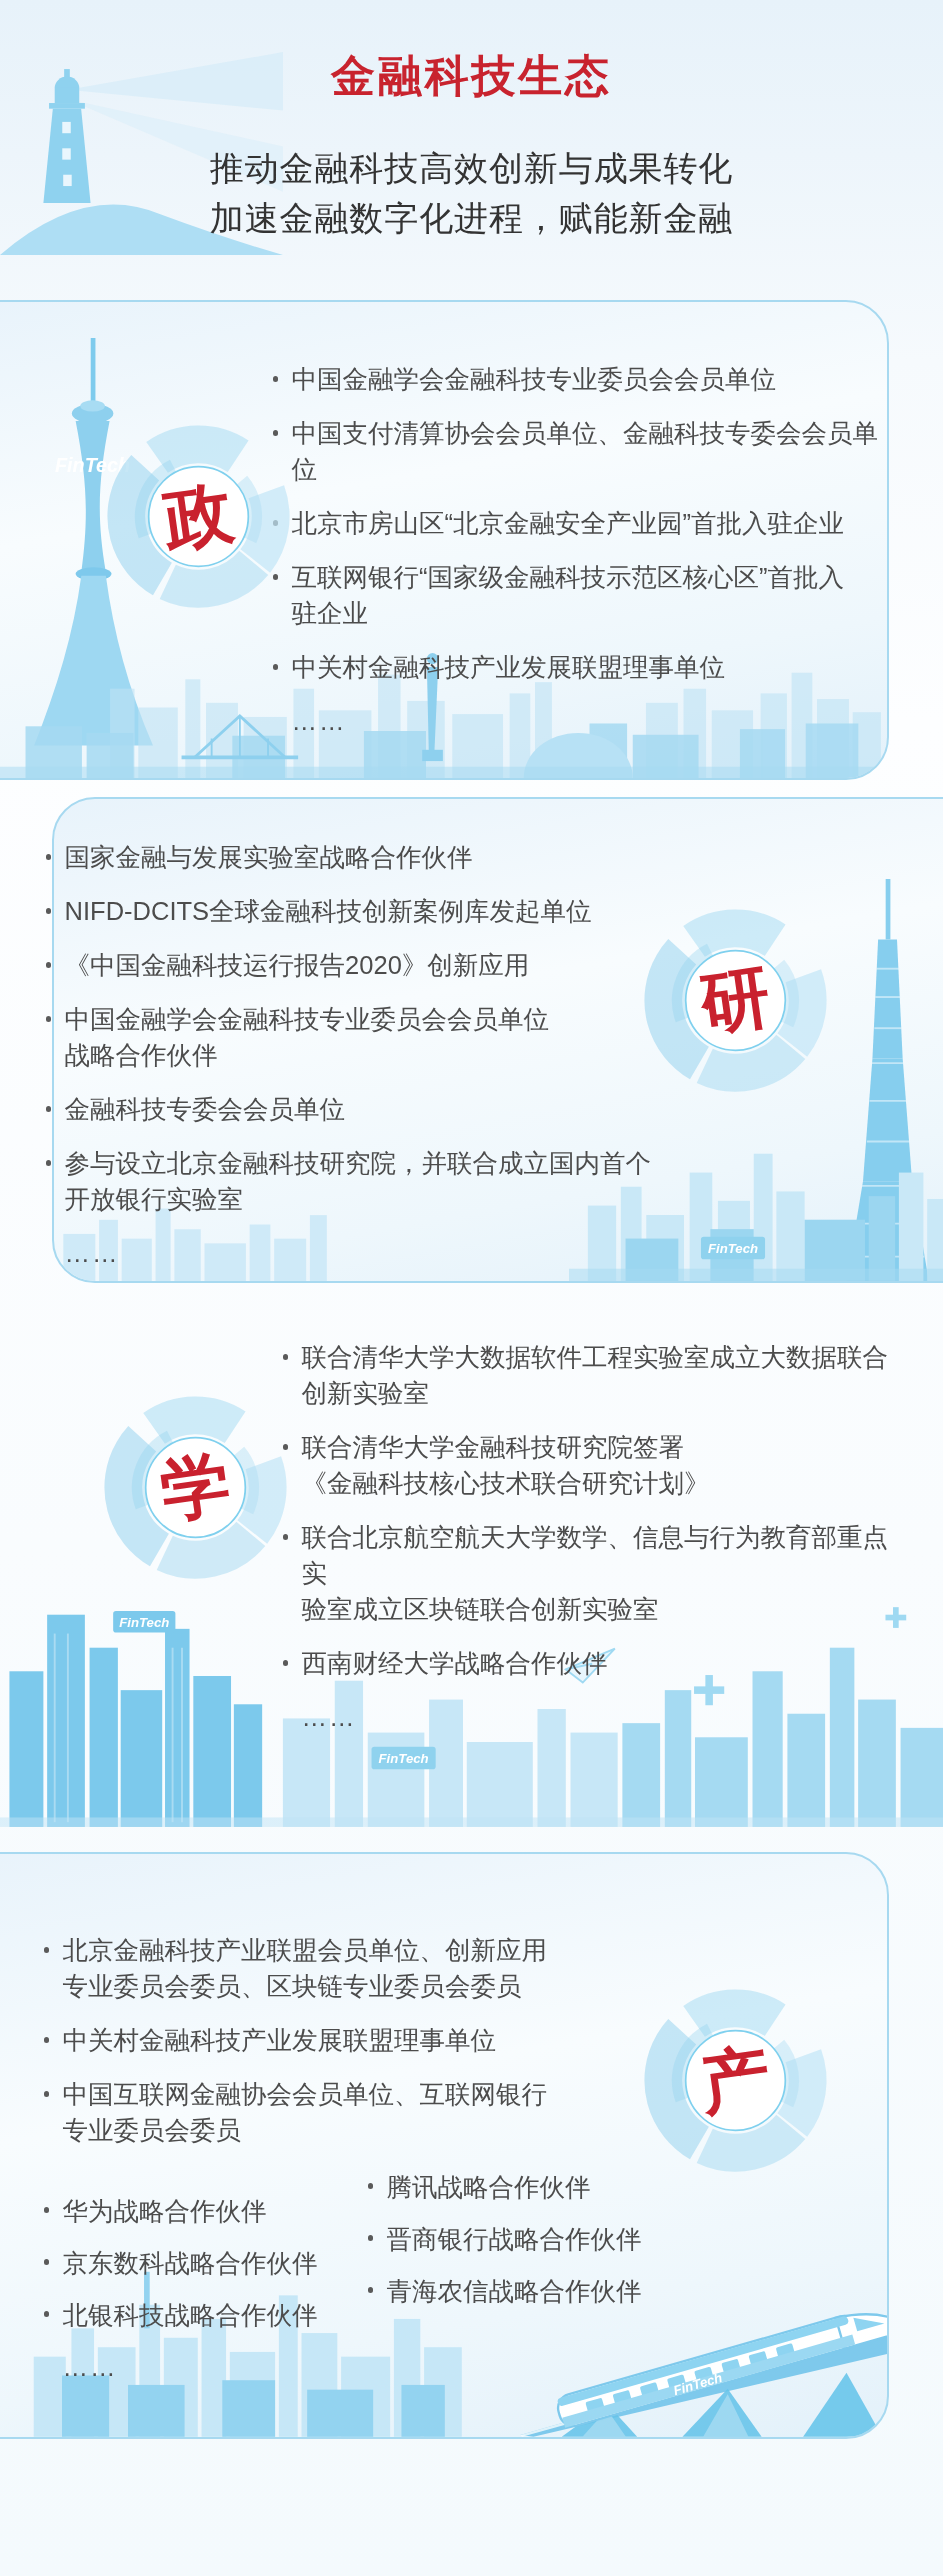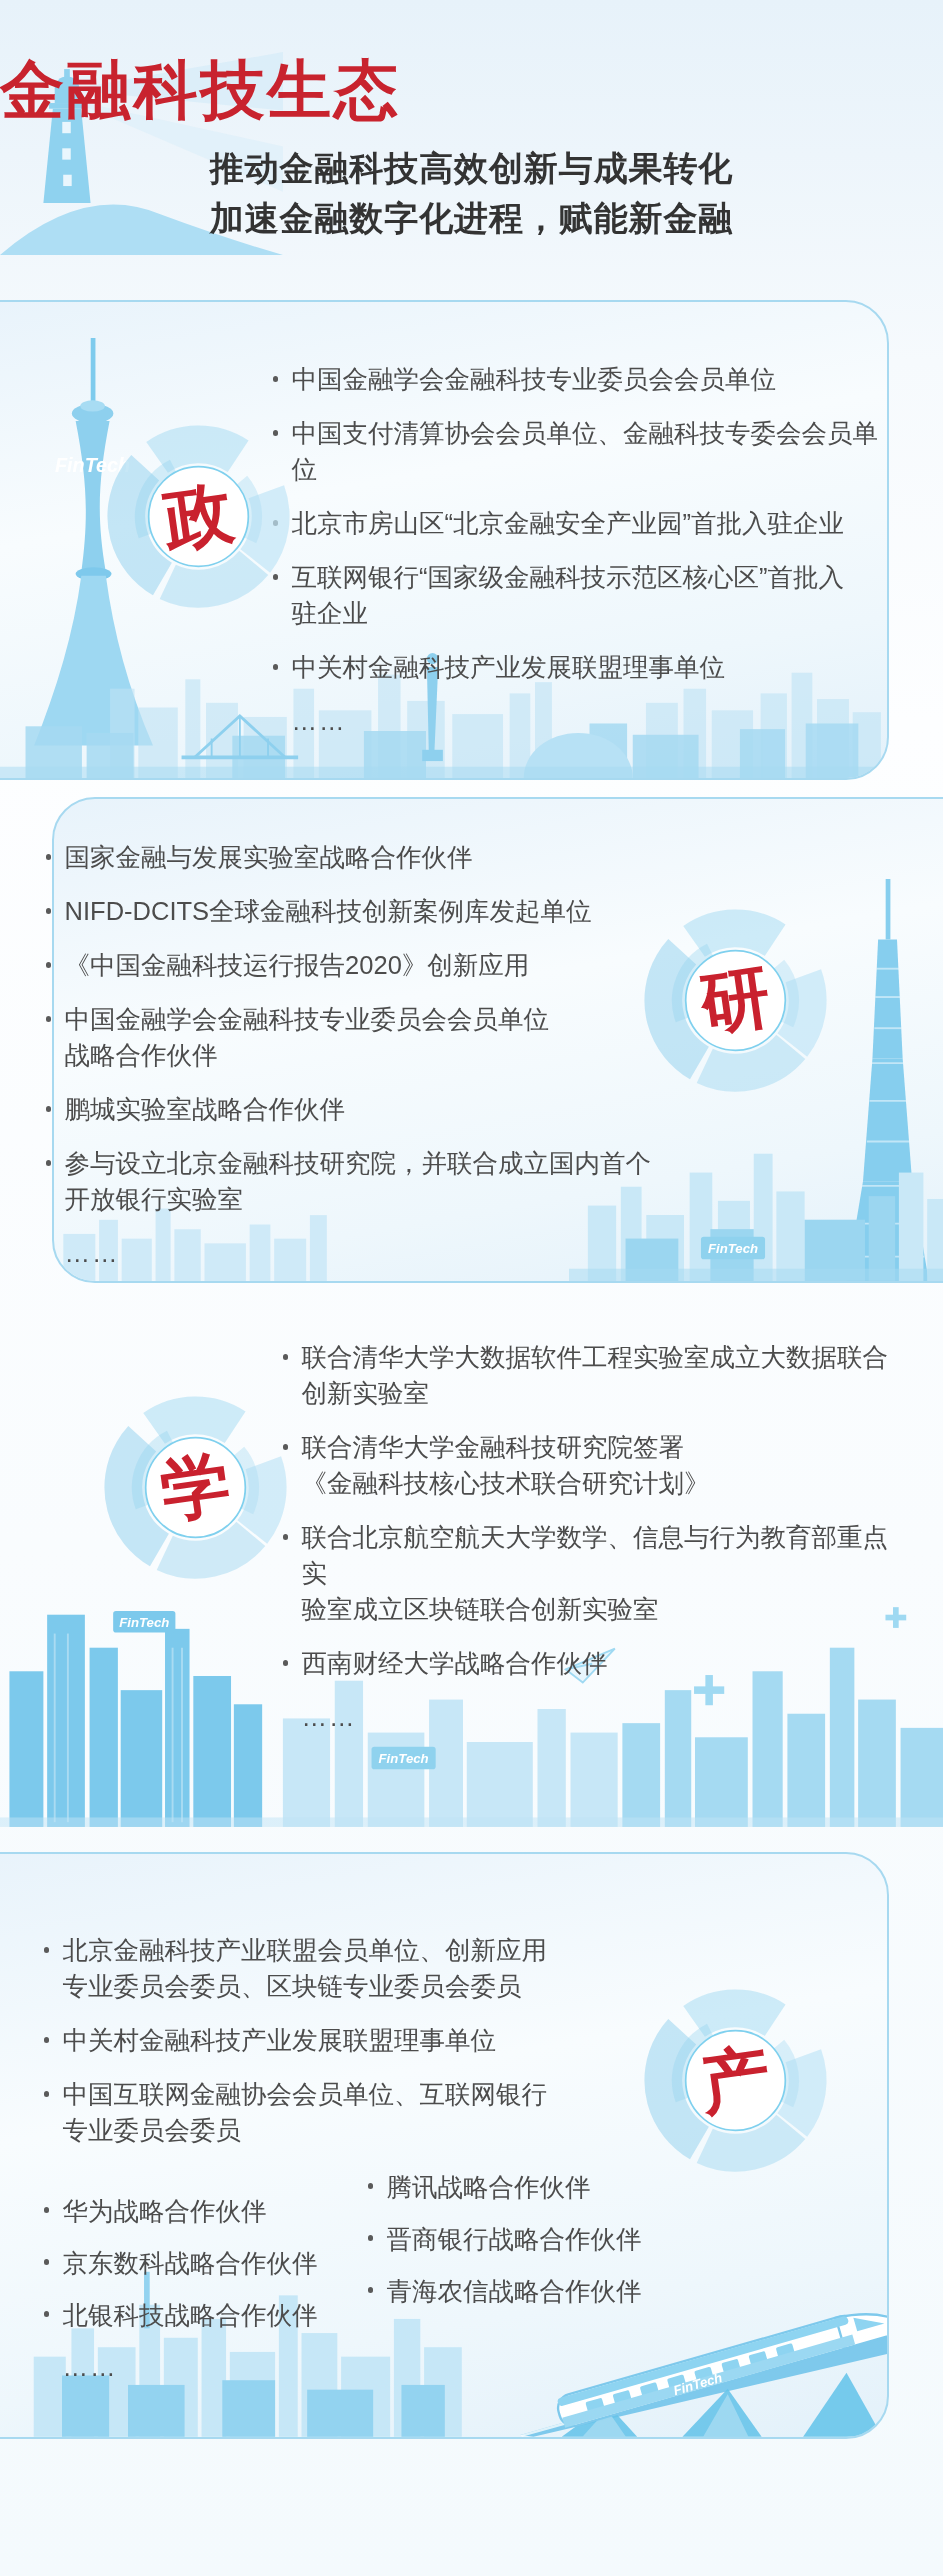--- a/index.html
+++ b/index.html
@@ -2,24 +2,24 @@
 <html style="font-size:15px"><head>
 <meta charset="utf-8">
 <style>
   html,body{margin:0;padding:0;}
   body{
     position:relative;width:943px;height:2576px;overflow:hidden;
     font-family:"Liberation Sans","DejaVu Sans",sans-serif;
     background:linear-gradient(180deg,#e7f2fa 0%,#edf5fb 6%,#f6fafd 14%,#fdfeff 28%,#f9fcfe 60%,#f4fafd 100%);
   }
   
-  .page-title{position:absolute;top:47px;left:0;width:100%;text-align:left;
-    font-size:64px;font-weight:900;color:#c8232e;letter-spacing:2.8px;}
+  .page-title{position:absolute;top:47px;left:0;width:100%;text-align:center;
+    font-size:44px;font-weight:900;color:#c8232e;letter-spacing:2.8px;}
   .subtitle{position:absolute;top:143px;left:0;width:100%;text-align:center;
-    font-size:34px;font-weight:700;color:#333;line-height:50px;letter-spacing:0.9px;}
+    font-size:34px;font-weight:400;color:#333;line-height:50px;letter-spacing:0.9px;}
   
   .card{position:absolute;overflow:hidden;
     background:linear-gradient(170deg,#e8f3fb 0%,#f8fcfe 40%,#eef7fc 75%,#e3f1fa 100%);
     border:2.8px solid #a7d9f0;box-sizing:border-box;}
   .card-right{left:-66px;width:955px;border-radius:0 43px 43px 0;}
   .card-left{left:52px;width:962px;border-radius:43px 0 0 43px;}
   #card-gov{top:300px;height:480px;}
   #card-res{top:797px;height:486px;}
   #card-ind{top:1852px;height:587px;}
   
@@ -356,21 +356,21 @@
   <li>中关村金融科技产业发展联盟理事单位</li>
   <li class="more">……</li>
 </ul>
 
 <ul class="bullets" id="list-res">
   <li>国家金融与发展实验室战略合作伙伴</li>
   <li>NIFD-DCITS全球金融科技创新案例库发起单位</li>
   <li>《中国金融科技运行报告2020》创新应用</li>
   <li>中国金融学会金融科技专业委员会会员单位
 战略合作伙伴</li>
-  <li>鹏城实验室战略合作伙伴</li>
+  <li>金融科技专委会会员单位</li>
   <li>参与设立北京金融科技研究院，并联合成立国内首个
 开放银行实验室</li>
   <li class="more">……</li>
 </ul>
 
 <ul class="bullets" id="list-aca">
   <li>联合清华大学大数据软件工程实验室成立大数据联合
 创新实验室</li>
   <li>联合清华大学金融科技研究院签署
 《金融科技核心技术联合研究计划》</li>

